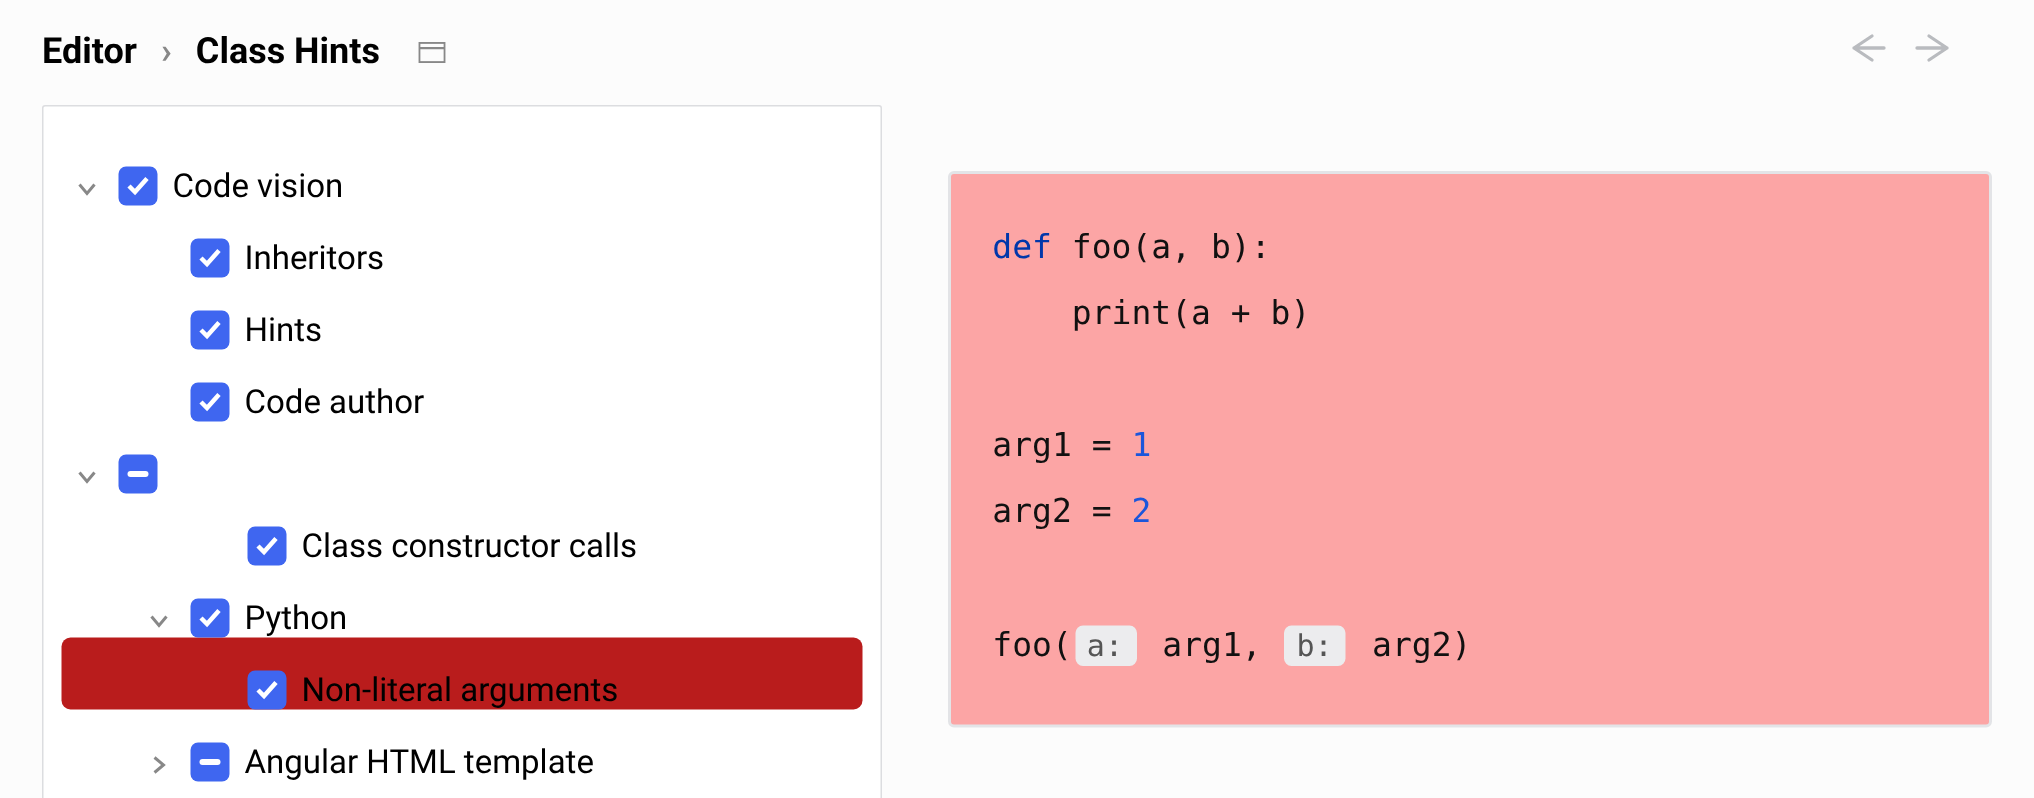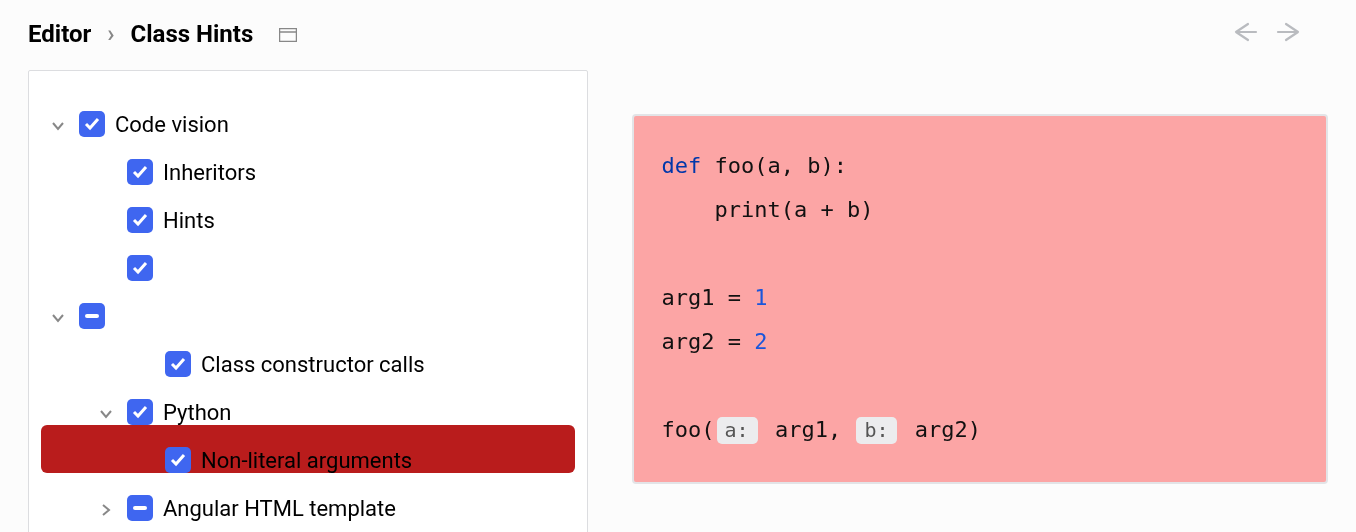--- a/index.html
+++ b/index.html
@@ -172,20 +172,21 @@
     </div>
 
     <div class="tree-row">
       <span class="indent" style="width:38px"></span>
       <span class="spacer"></span>
       <span class="checkbox checked">
           <svg viewBox="0 0 16 16">
             <path d="M2 8 L6 12 L14 3"></path>
           </svg>
         </span>
+      <span class="row-label">Code author</span>
     </div>
 
     <div class="tree-row">
       <span class="expander">
         <svg viewBox="0 0 12 12" width="12" height="12">
             <path d="M1 3 L6 9 L11 3" fill="none" stroke="#888" stroke-width="2"></path>
           </svg>
       </span>
       <span class="checkbox indet"></span>
     </div>

